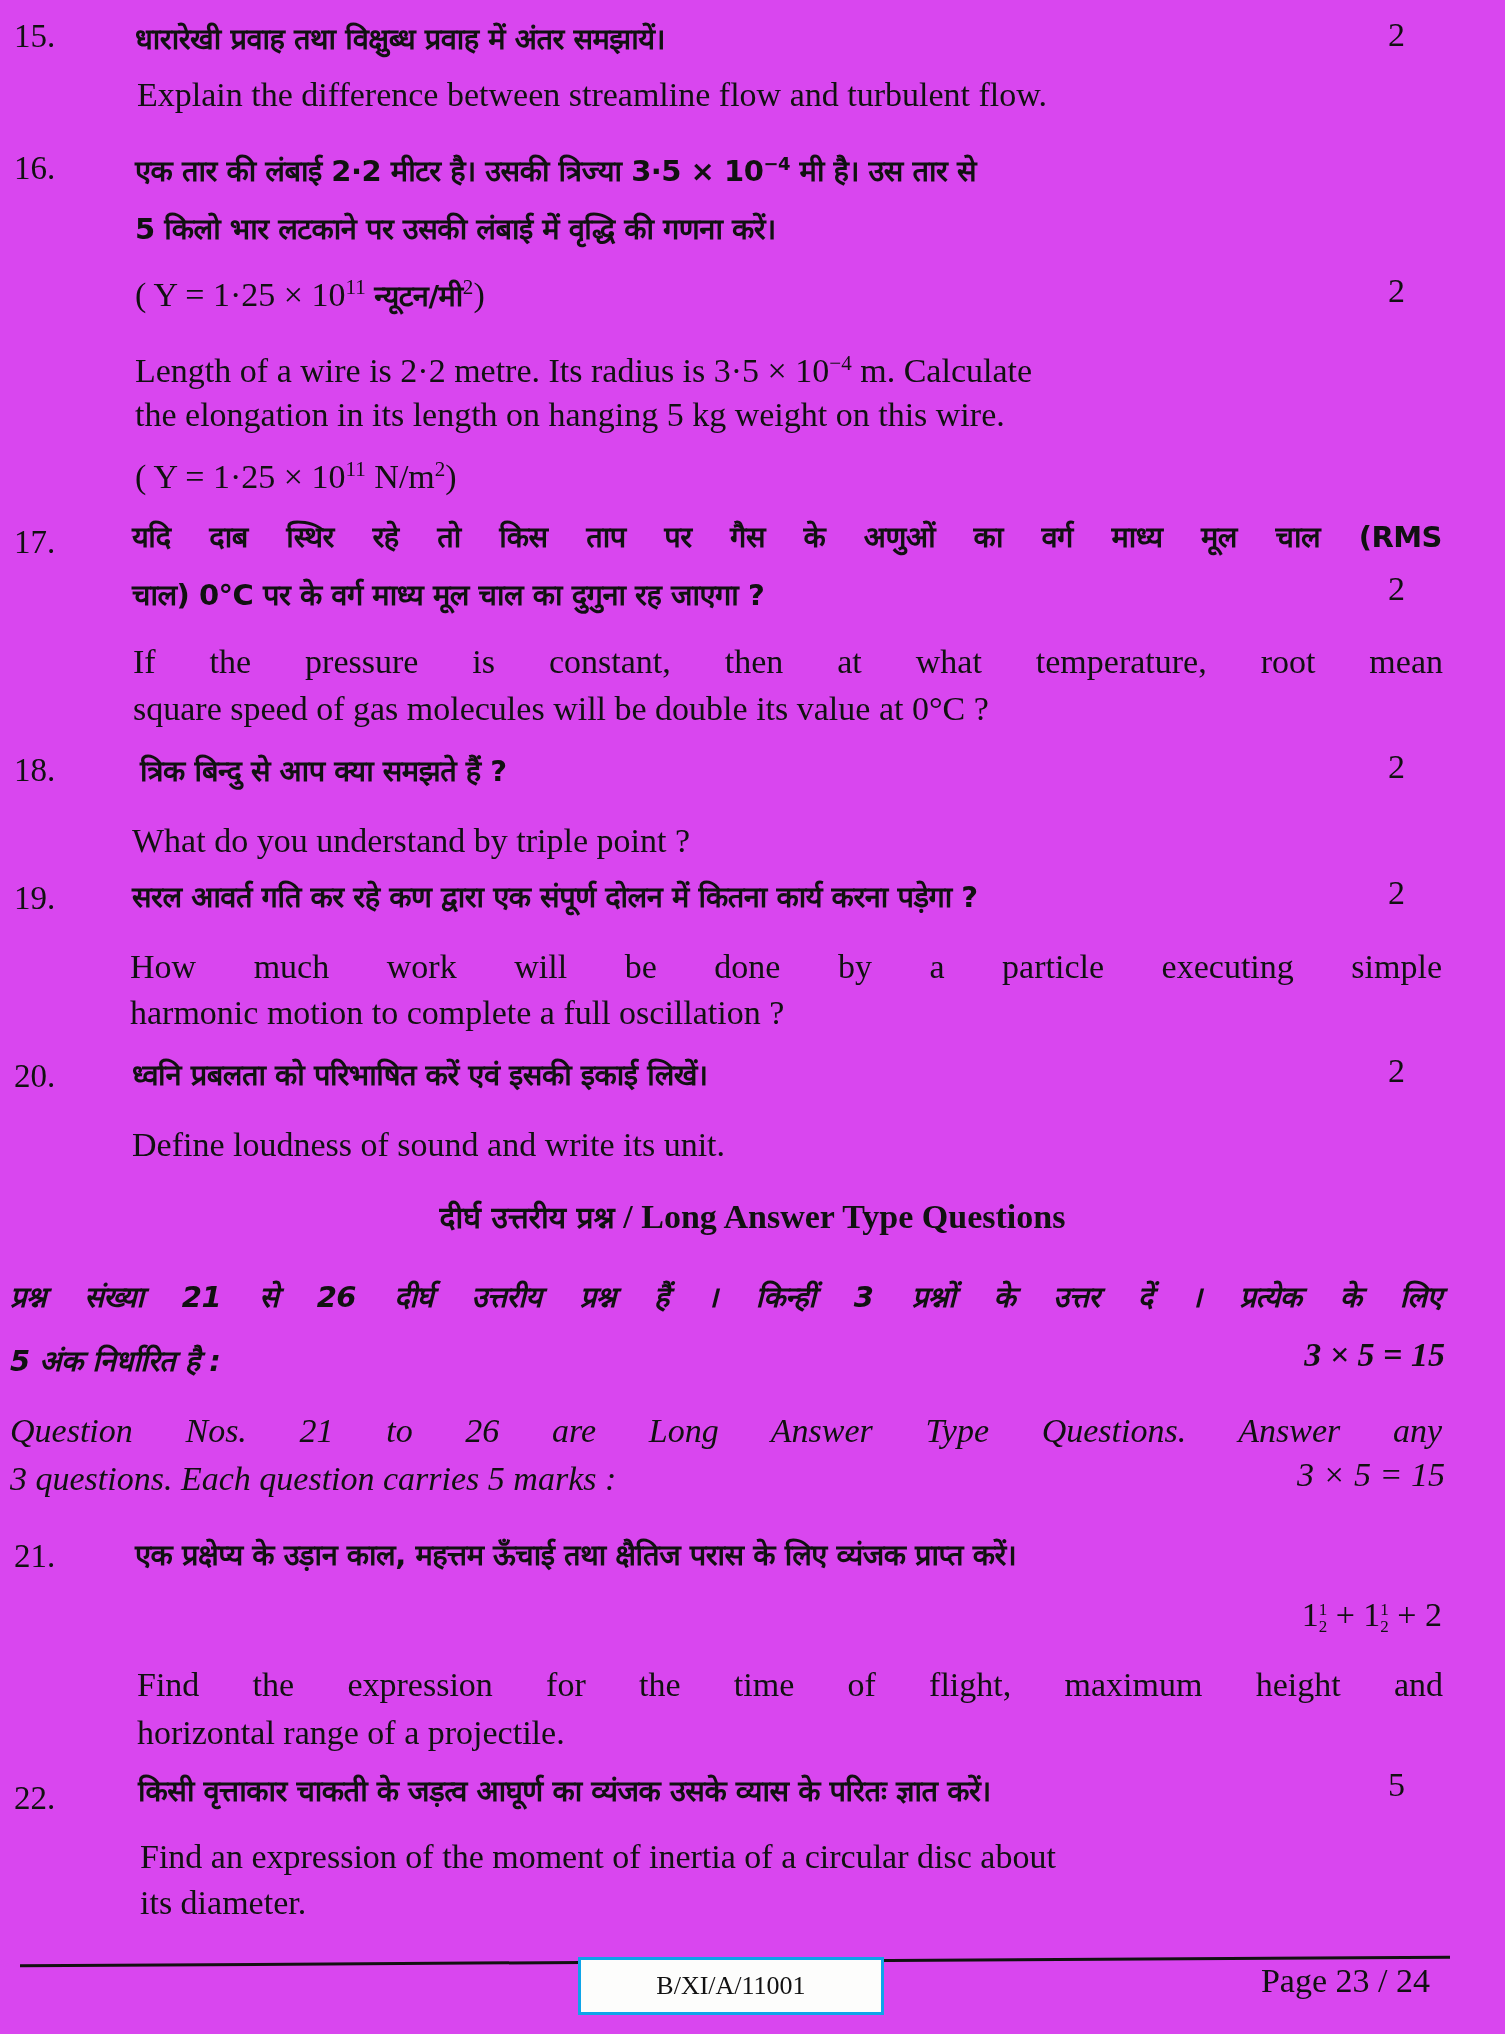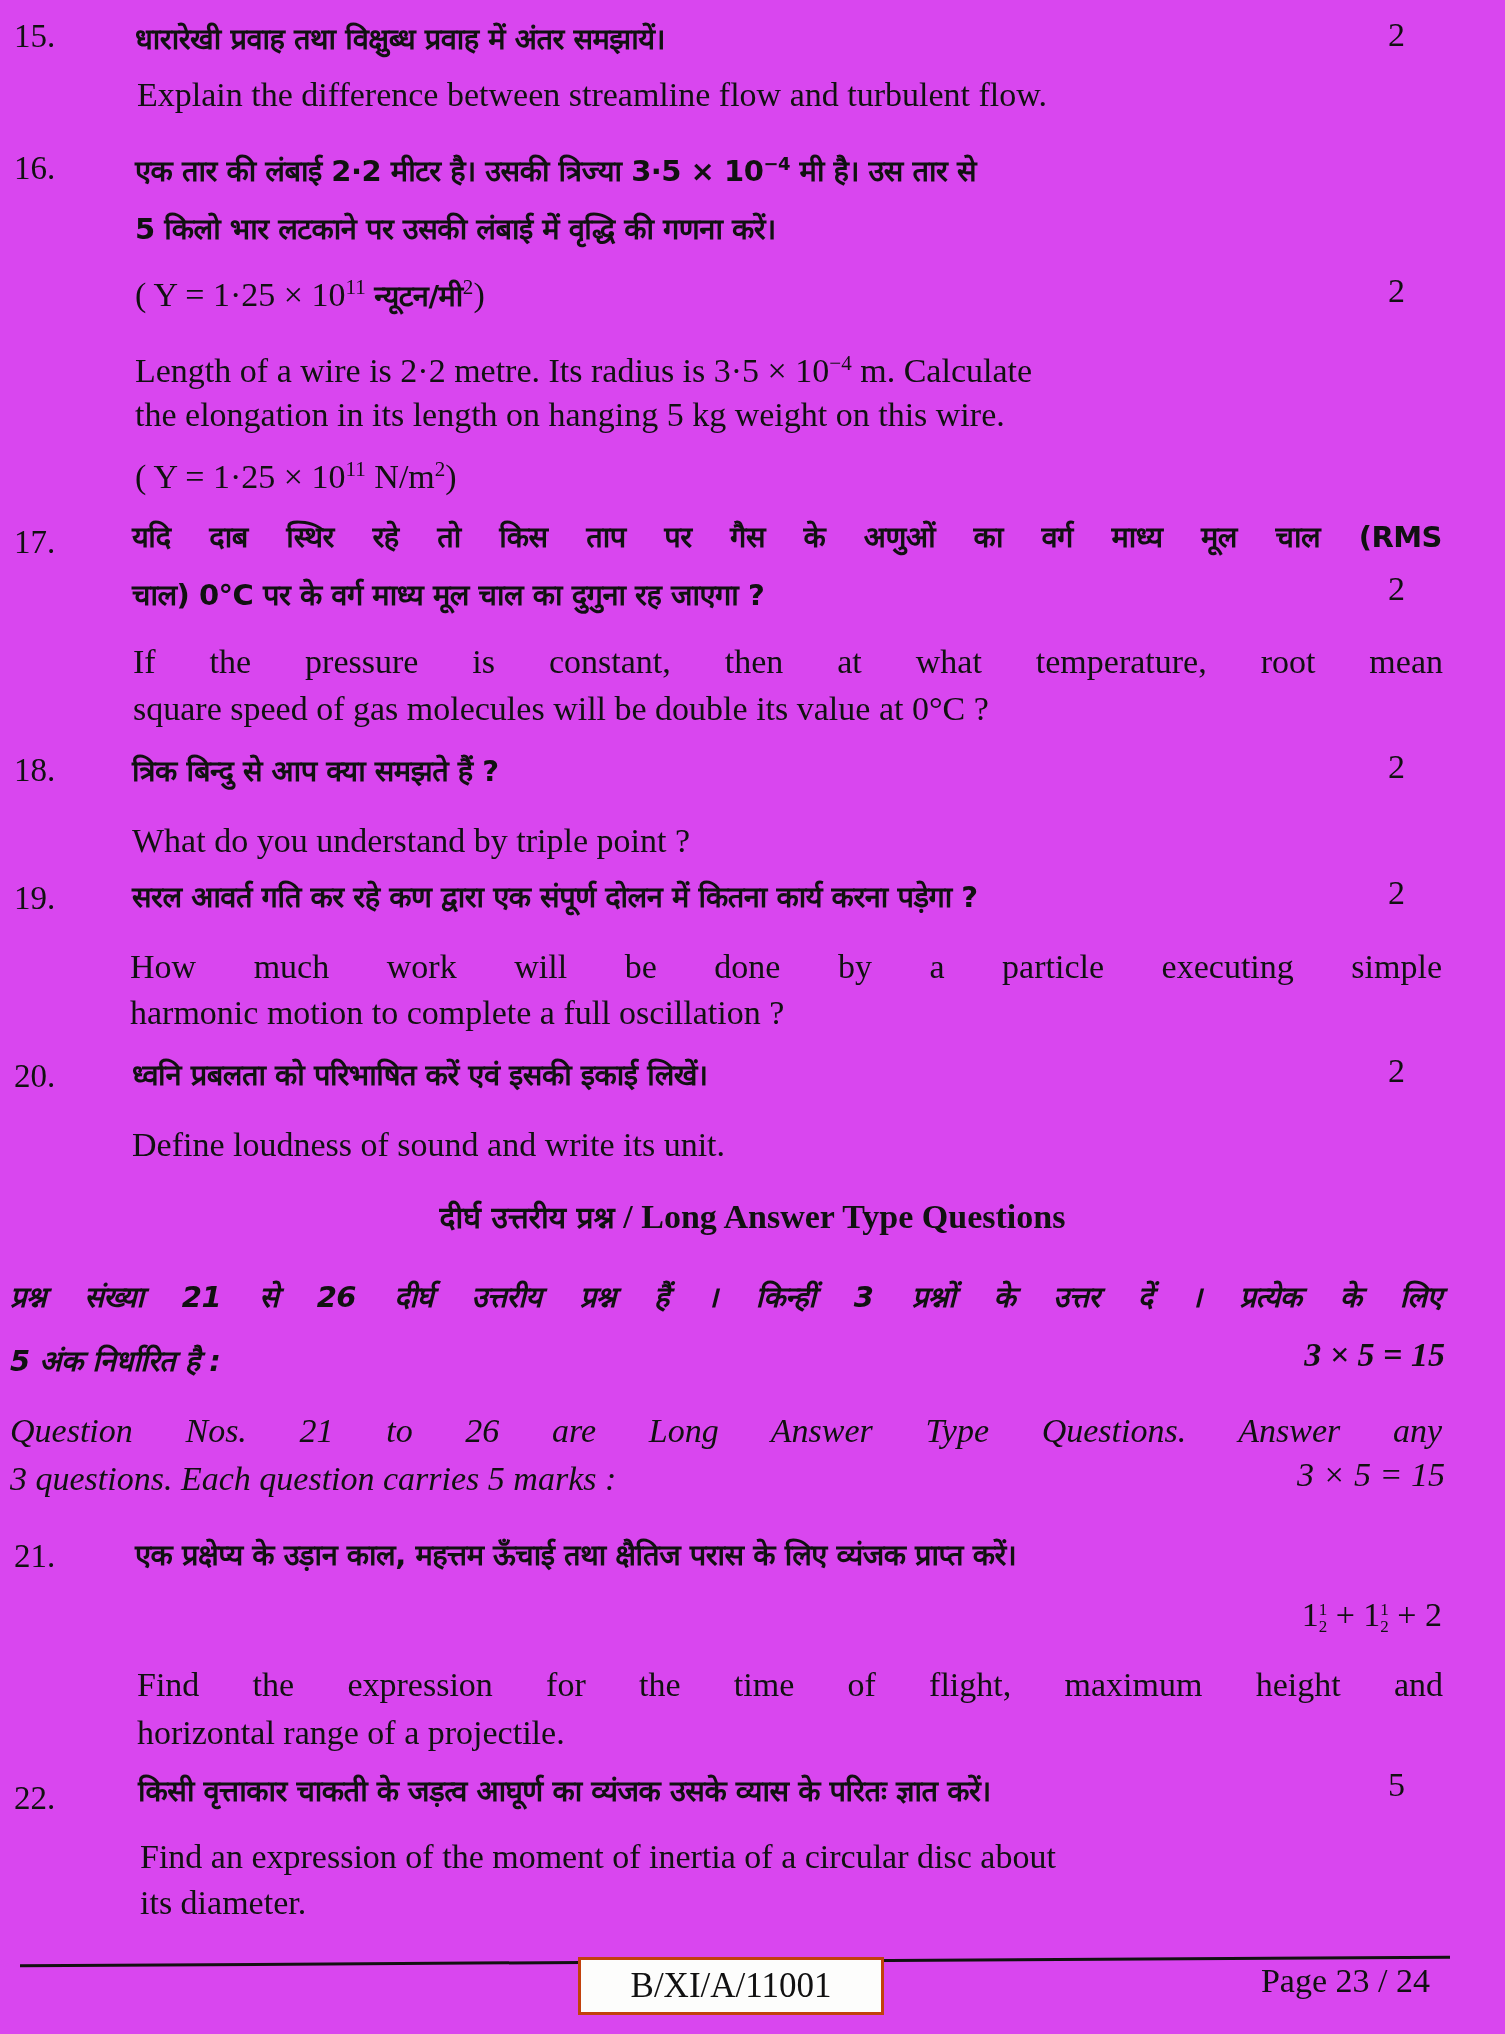--- a/index.html
+++ b/index.html
@@ -17,22 +17,22 @@
   .marks { font-family: "Liberation Serif", serif; font-size: 34px; right: 100px; text-align: right; }
   .justify { white-space: normal; text-align: justify; text-align-last: justify; }
   .heading { font-size: 32px; font-weight: bold; left: 0; width: 1505px; text-align: center; }
   .heading .h-hi { font-family: "DejaVu Sans", sans-serif; font-size: 30px; }
   .heading .h-en { font-family: "Liberation Serif", serif; font-size: 34px; }
   .italic { font-style: italic; }
   sup { font-size: 0.62em; line-height: 0; }
   .frac { display: inline-block; vertical-align: middle; text-align: center; font-size: 0.5em; line-height: 1; }
   .frac span { display: block; }
   .footer-line { position: absolute; left: 20px; top: 1960px; width: 1430px; height: 3px; background: #111; transform: rotate(-0.35deg); }
-  .code-box { position: absolute; left: 578px; top: 1957px; width: 306px; height: 58px; border: 3px solid #c2410c; box-sizing: border-box;
-    font-family: "Liberation Serif", serif; font-size: 35px; text-align: center; line-height: 52px; background: #fdfdfc; }
+  .code-box { position: absolute; left: 578px; top: 1957px; width: 306px; height: 58px; border: 3px solid #0ea5e9; box-sizing: border-box;
+    font-family: "Liberation Serif", serif; font-size: 26px; text-align: center; line-height: 52px; background: #fdfdfc; }
   .page-no { position: absolute; right: 75px; top: 1962px; font-family: "Liberation Serif", serif; font-size: 34px; margin-left: 18px; }
 </style>
 </head>
 <body>
 
 <div class="page">
 
   <div class="abs num" style="top:18px;">15.</div>
   <div class="abs hi" style="left:135px; top:18px;">धारारेखी प्रवाह तथा विक्षुब्ध प्रवाह में अंतर समझायें।</div>
   <div class="abs marks" style="top:16px;">2</div>
@@ -60,21 +60,21 @@
   </div>
 
   <div class="abs num" style="top:524px;">17.</div>
   <div class="abs hi justify" style="left:132px; top:516px; width:1310px;">यदि दाब स्थिर रहे तो किस ताप पर गैस के अणुओं का वर्ग माध्य मूल चाल (RMS</div>
   <div class="abs hi" style="left:132px; top:574px;">चाल) 0°C पर के वर्ग माध्य मूल चाल का दुगुना रह जाएगा ?</div>
   <div class="abs marks" style="top:570px;">2</div>
   <div class="abs en justify" style="left:133px; top:643px; width:1310px;">If the pressure is constant, then at what temperature, root mean</div>
   <div class="abs en" style="left:133px; top:690px;">square speed of gas molecules will be double its value at 0°C ?</div>
 
   <div class="abs num" style="top:752px;">18.</div>
-  <div class="abs hi" style="left:132px; top:750px;">त्रिक बिन्दु से आप क्या समझते हैं ?</div>
+  <div class="abs hi" style="left:140px; top:750px;">त्रिक बिन्दु से आप क्या समझते हैं ?</div>
   <div class="abs marks" style="top:748px;">2</div>
   <div class="abs en" style="left:132px; top:822px;">What do you understand by triple point ?</div>
 
   <div class="abs num" style="top:880px;">19.</div>
   <div class="abs hi" style="left:132px; top:876px;">सरल आवर्त गति कर रहे कण द्वारा एक संपूर्ण दोलन में कितना कार्य करना पड़ेगा ?</div>
   <div class="abs marks" style="top:874px;">2</div>
   <div class="abs en justify" style="left:130px; top:948px; width:1312px;">How much work will be done by a particle executing simple</div>
   <div class="abs en" style="left:130px; top:994px;">harmonic motion to complete a full oscillation ?</div>
 
   <div class="abs num" style="top:1058px;">20.</div>

